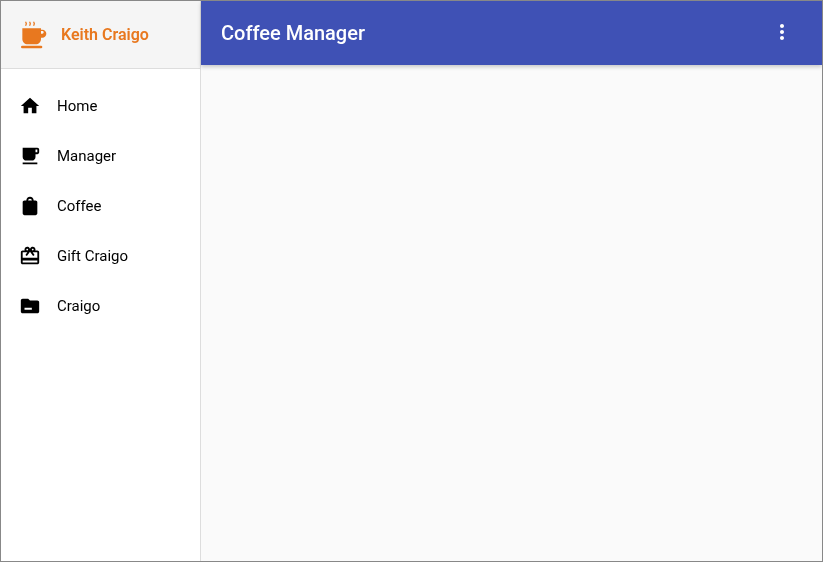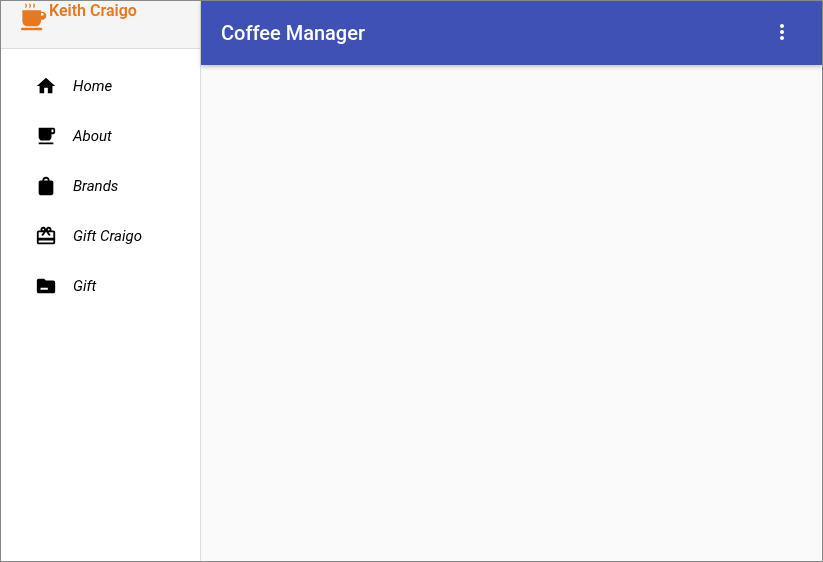--- a/index.html
+++ b/index.html
@@ -16,40 +16,41 @@
       border: 1px solid #888;
     }
     .sidebar {
       width: 200px;
       background: #fff;
       border-right: 1px solid #ddd;
       display: flex;
       flex-direction: column;
     }
     .sidebar-header {
-      height: 48px;
+      height: 68px;
       background: #f5f5f5;
       border-bottom: 1px solid #ddd;
       display: flex;
+      align-items: center;
       padding: 0 16px;
+      gap: 12px;
     }
     .coffee-logo {
       width: 32px;
       height: 32px;
       flex-shrink: 0;
     }
     .brand-name {
       color: #e8781f;
       font-size: 16px;
       font-weight: 600;
     }
     .nav-list {
       list-style: none;
-      padding: 12px 16px;
-      font-style: italic;
+      padding: 12px 0;
     }
     .nav-item {
       display: flex;
       align-items: center;
       padding: 14px 18px;
       gap: 16px;
       cursor: pointer;
       color: #000;
     }
     .nav-icon {
@@ -122,45 +123,45 @@
         </svg>
       </span>
       <span class="nav-label">Home</span>
     </li>
     <li class="nav-item">
       <span class="nav-icon">
         <svg viewBox="0 0 24 24" width="22" height="22" fill="#000">
           <path d="M20 3H4v10c0 2.21 1.79 4 4 4h6c2.21 0 4-1.79 4-4v-3h2c1.11 0 2-.89 2-2V5c0-1.11-.89-2-2-2zm0 5h-2V5h2v3zM4 19h16v2H4z"></path>
         </svg>
       </span>
-      <span class="nav-label">About</span>
+      <span class="nav-label">Manager</span>
     </li>
     <li class="nav-item">
       <span class="nav-icon">
         <svg viewBox="0 0 24 24" width="22" height="22" fill="#000">
           <path d="M18 6h-2c0-2.21-1.79-4-4-4S8 3.79 8 6H6c-1.1 0-2 .9-2 2v12c0 1.1.9 2 2 2h12c1.1 0 2-.9 2-2V8c0-1.1-.9-2-2-2zm-6-2c1.1 0 2 .9 2 2h-4c0-1.1.9-2 2-2zm0 6c-1.1 0-2-.9-2-2H8c0 2.21 1.79 4 4 4s4-1.79 4-4h-2c0 1.1-.9 2-2 2z"></path>
         </svg>
       </span>
-      <span class="nav-label">Brands</span>
+      <span class="nav-label">Coffee</span>
     </li>
     <li class="nav-item">
       <span class="nav-icon">
         <svg viewBox="0 0 24 24" width="22" height="22" fill="#000">
           <path d="M20 6h-2.18c.11-.31.18-.65.18-1 0-1.66-1.34-3-3-3-1.05 0-1.96.54-2.5 1.35l-.5.67-.5-.68C10.96 2.54 10.05 2 9 2 7.34 2 6 3.34 6 5c0 .35.07.69.18 1H4c-1.11 0-1.99.89-1.99 2L2 19c0 1.11.89 2 2 2h16c1.11 0 2-.89 2-2V8c0-1.11-.89-2-2-2zm-5-2c.55 0 1 .45 1 1s-.45 1-1 1-1-.45-1-1 .45-1 1-1zM9 4c.55 0 1 .45 1 1s-.45 1-1 1-1-.45-1-1 .45-1 1-1zm11 15H4v-2h16v2zm0-5H4V8h5.08L7 10.83 8.62 12 11 8.76l1-1.36 1 1.36L15.38 12 17 10.83 14.92 8H20v6z"></path>
         </svg>
       </span>
       <span class="nav-label">Gift Craigo</span>
     </li>
     <li class="nav-item">
       <span class="nav-icon">
         <svg viewBox="0 0 24 24" width="22" height="22" fill="#000">
           <path d="M20 6h-8l-2-2H4c-1.1 0-2 .9-2 2v12c0 1.1.9 2 2 2h16c1.1 0 2-.9 2-2V8c0-1.1-.9-2-2-2zm-6 10H6v-2h8v2z"></path>
         </svg>
       </span>
-      <span class="nav-label">Gift</span>
+      <span class="nav-label">Craigo</span>
     </li>
   </ul>
 </div>
 
 <div class="main">
   <div class="topbar">
     <span class="topbar-title">Coffee Manager</span>
     <button class="more-button">
       <span>
         <svg viewBox="0 0 24 24" width="24" height="24" fill="#fff">

